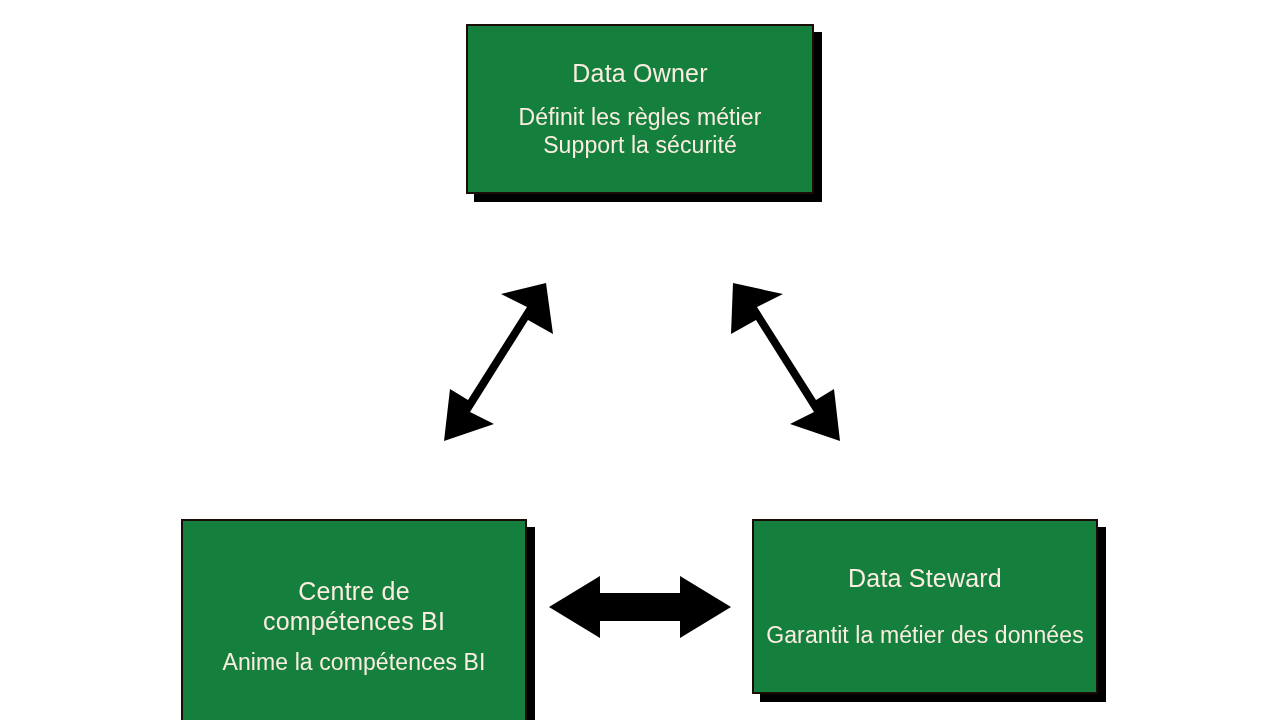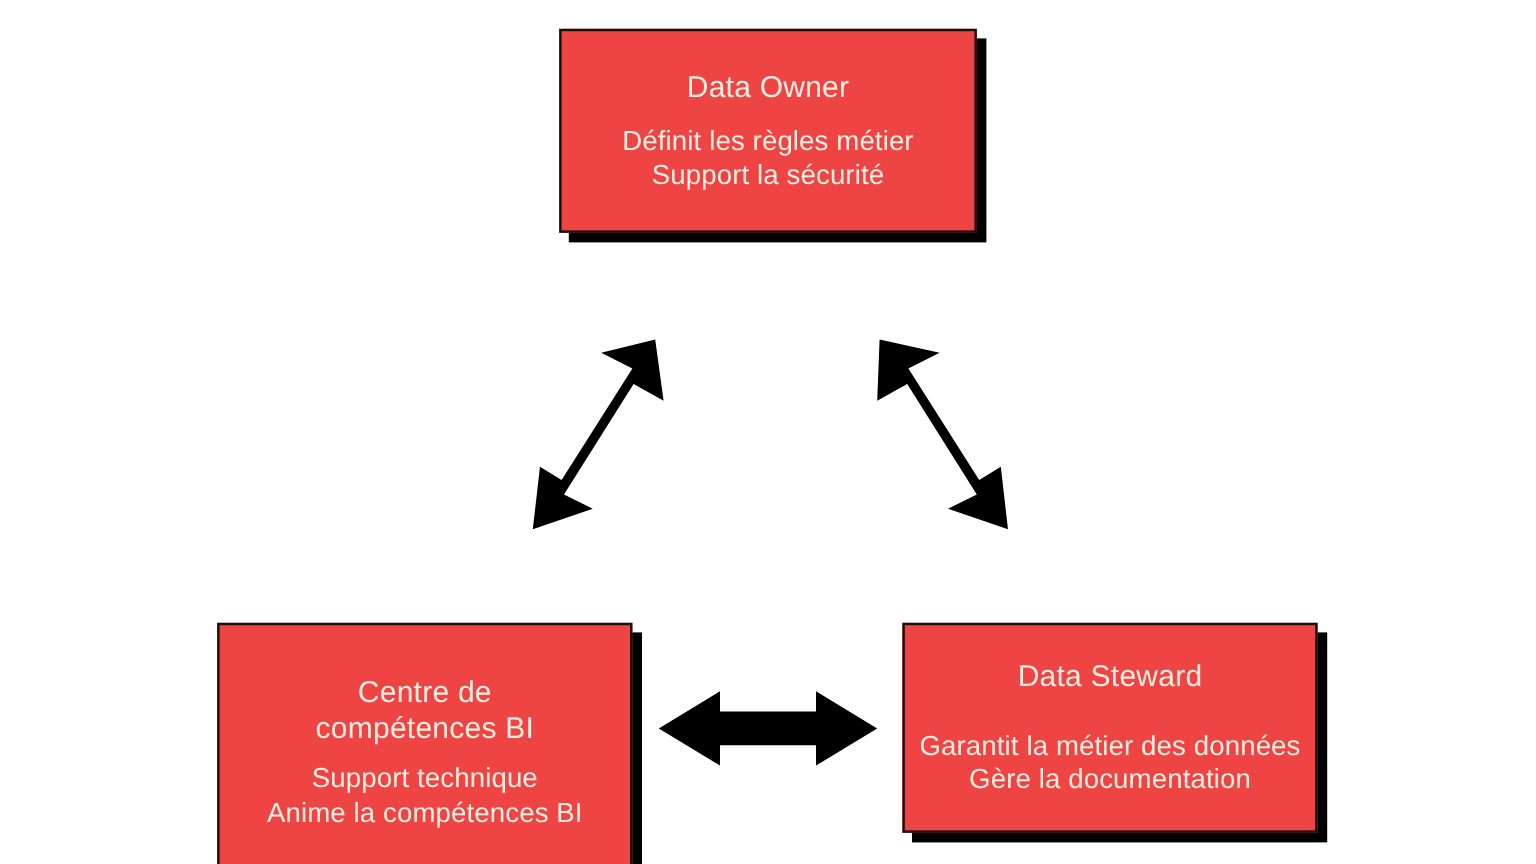--- a/index.html
+++ b/index.html
@@ -19,21 +19,21 @@
     position: absolute;
     left: 0; top: 0;
     width: 1280px;
     height: 720px;
   }
 
   
   .node {
     position: absolute;
     box-sizing: border-box;
-    background: #ef4444;
+    background: #15803d;
     border: 2px solid #1a0d07;
     box-shadow: 8px 8px 0 0 #000000;
     display: flex;
     flex-direction: column;
     align-items: center;
     justify-content: center;
     text-align: center;
     color: #fbeee1;
     padding: 6px 10px;
   }
@@ -93,28 +93,26 @@
 
   <div class="node" id="node-owner">
     <div class="node-title">Data Owner</div>
     <div class="node-line">Définit les règles métier</div>
     <div class="node-line">Support la sécurité</div>
   </div>
 
   <div class="node" id="node-bi">
     <div class="node-title">Centre de
 compétences BI</div>
-    <div class="node-line">Support technique</div>
     <div class="node-line">Anime la compétences BI</div>
   </div>
 
   <div class="node" id="node-steward">
     <div class="node-title">Data Steward</div>
     <div class="node-line">Garantit la métier des données</div>
-    <div class="node-line">Gère la documentation</div>
   </div>
 
   <svg id="arrows" viewBox="0 0 1280 720">
 
     <g>
       <polygon class="arrow-shape" points="546,283 553,334 528,320 470,412 494,424 444,441 450,389 468,400 527,307 501,294"></polygon>
     </g>
 
     <g>
       <polygon class="arrow-shape" points="733,283 783,294 757,307 816,400 834,389 840,441 790,424 814,412 756,320 731,334"></polygon>

